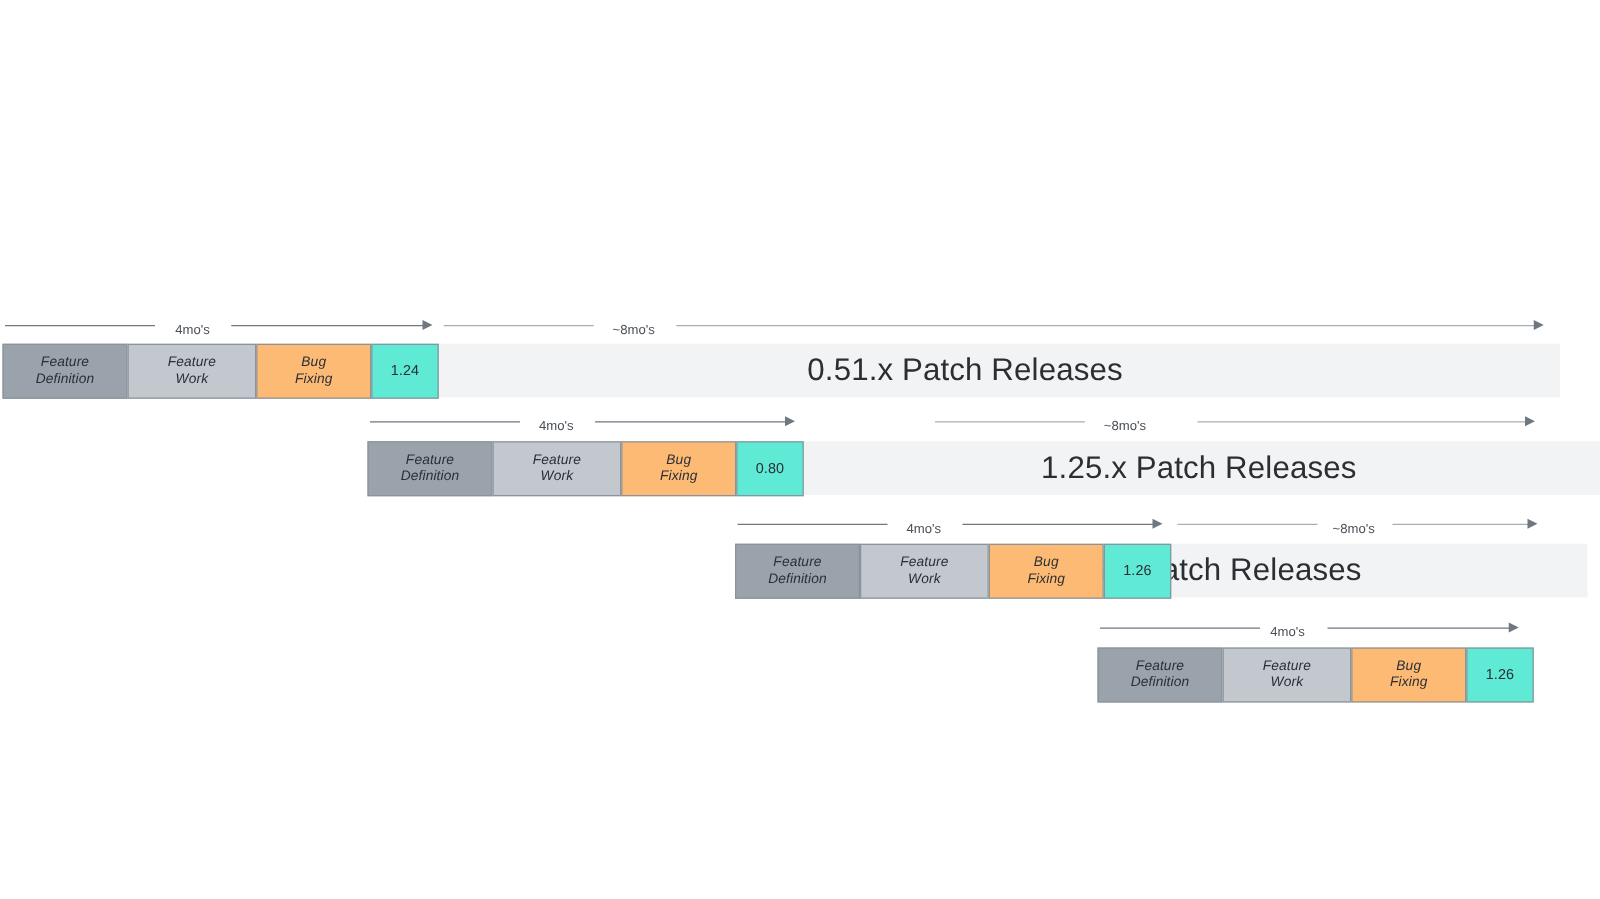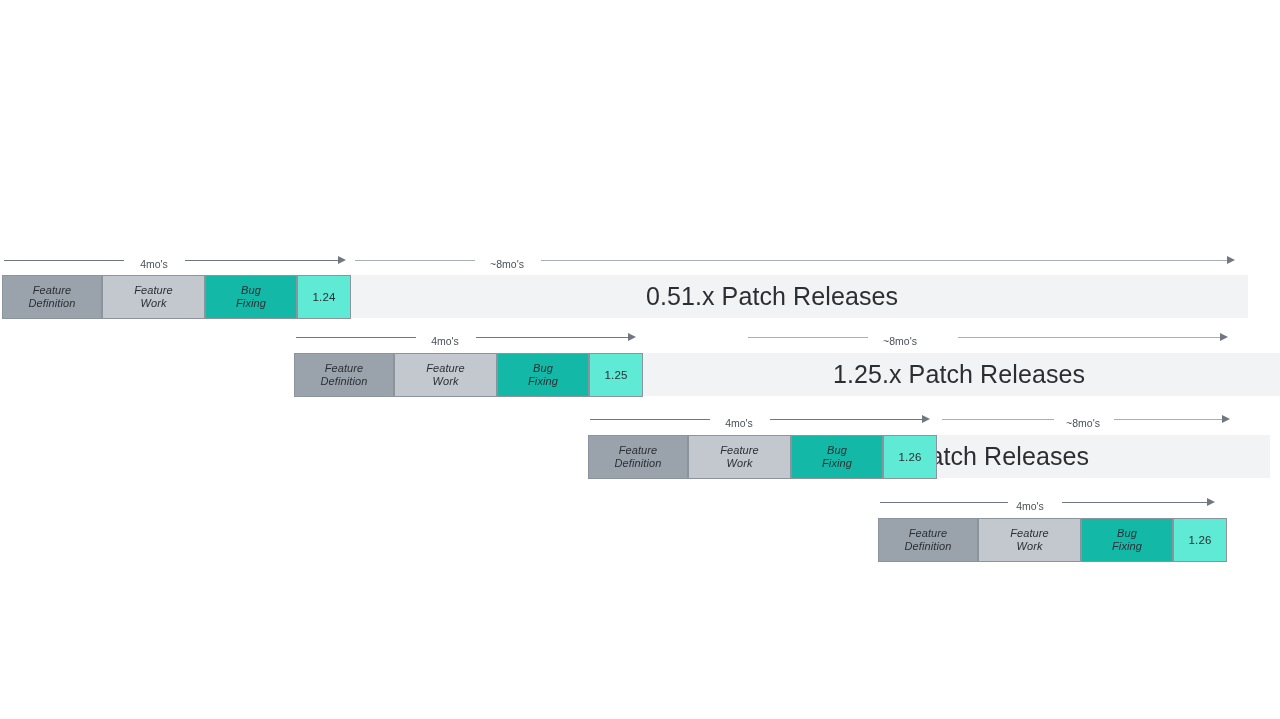--- a/index.html
+++ b/index.html
@@ -44,21 +44,21 @@
     justify-content:center;
     line-height:13px;
     font-size:11px;
     color:#2a2f35;
     letter-spacing:.1px;
     text-align:center;
   }
   .phase-box + .phase-box{border-left:1px solid #8b949c;}
   .ph-def{background:#9aa2ab;}
   .ph-work{background:#c3c8ce;}
-  .ph-bug{background:#14b8a6;text-align:right;}
+  .ph-bug{background:#fdba74;text-align:right;}
   .ph-ver{background:#5eead4;font-size:11.5px;}
   .phase-line{display:block;font-style:italic;}
 
   
   .measure{
     position:absolute;
     height:22px;
   }
   .measure .seg{
     position:absolute;
@@ -153,21 +153,21 @@
         <span class="phase-line">Definition</span>
       </div>
       <div class="phase-box ph-work" style="width:103px;">
         <span class="phase-line">Feature</span>
         <span class="phase-line">Work</span>
       </div>
       <div class="phase-box ph-bug" style="width:92px;">
         <span class="phase-line">Bug</span>
         <span class="phase-line">Fixing</span>
       </div>
-      <div class="phase-box ph-ver" style="width:54px;">1.25</div>
+      <div class="phase-box ph-ver" style="width:54px;">0.80</div>
     </div>
   </div>
 
   <div class="release-row">
 
     <div class="measure" style="left:590px;top:409px;width:344px;">
       <div class="seg" style="left:0px;width:120px;"></div>
       <div class="mlabel" style="left:149px;">4mo's</div>
       <div class="seg" style="left:180px;width:155px;"></div>
       <div class="head" style="left:332px;"></div>

